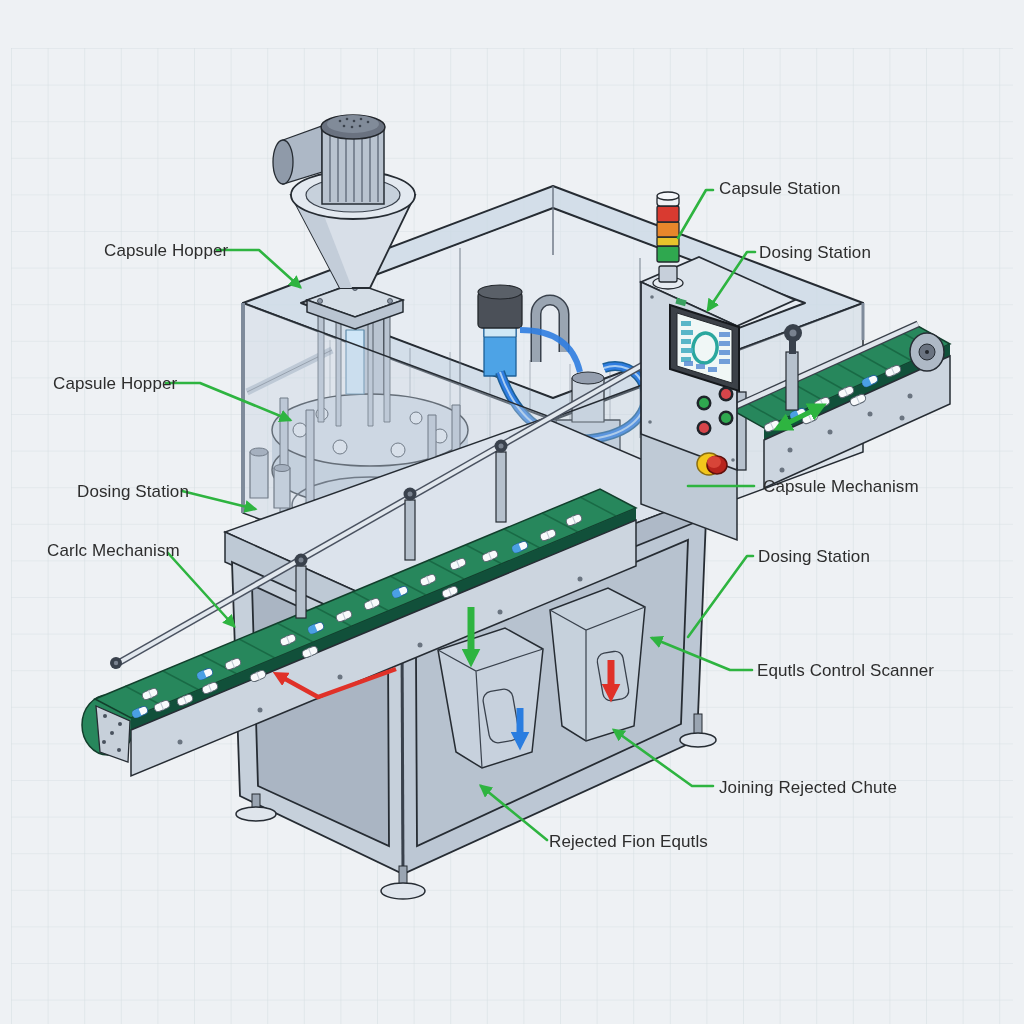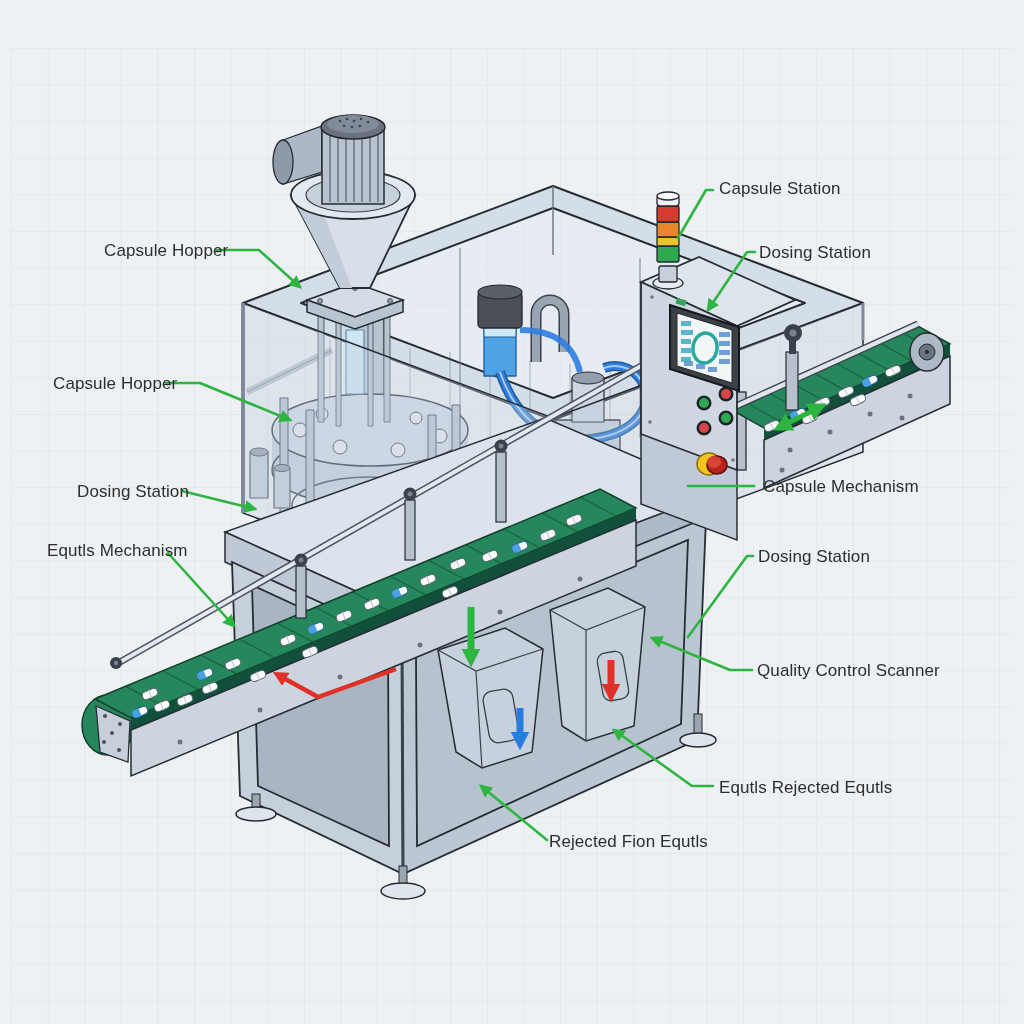--- a/index.html
+++ b/index.html
@@ -391,19 +391,19 @@
     <path d="M713,786 L692,786 L614,730" marker-end="url(#mLead)"></path>
     <path d="M547,840 L481,786" marker-end="url(#mLead)"></path>
   </g>
 </svg>
 
   <div class="label" style="left:719px;top:180px">Capsule Station</div>
   <div class="label" style="left:759px;top:244px">Dosing Station</div>
   <div class="label" style="left:104px;top:242px">Capsule Hopper</div>
   <div class="label" style="left:53px;top:375px">Capsule Hopper</div>
   <div class="label" style="left:77px;top:483px">Dosing Station</div>
-  <div class="label" style="left:47px;top:542px">Equtls Mechanism</div>
+  <div class="label" style="left:47px;top:542px">Carlc Mechanism</div>
   <div class="label" style="left:763px;top:478px">Capsule Mechanism</div>
   <div class="label" style="left:758px;top:548px">Dosing Station</div>
-  <div class="label" style="left:757px;top:662px">Quality Control Scanner</div>
-  <div class="label" style="left:719px;top:779px">Equtls Rejected Equtls</div>
+  <div class="label" style="left:757px;top:662px">Equtls Control Scanner</div>
+  <div class="label" style="left:719px;top:779px">Joining Rejected Chute</div>
   <div class="label" style="left:549px;top:833px">Rejected Fion Equtls</div>
 </div>
 
 </body></html>

